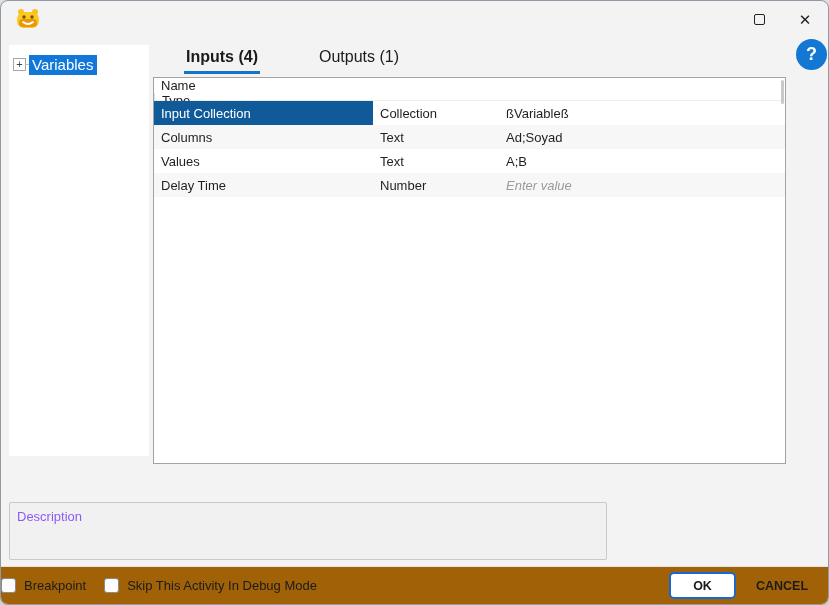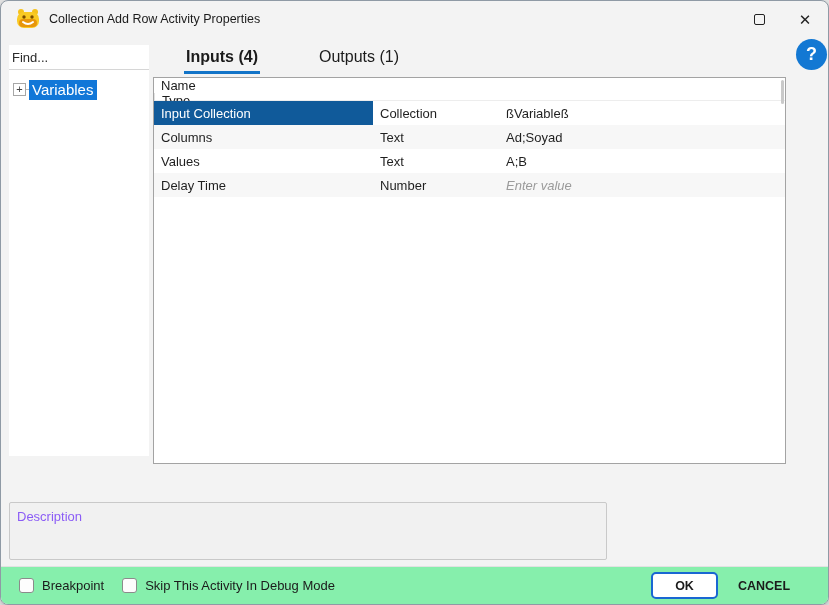--- a/index.html
+++ b/index.html
@@ -50,21 +50,21 @@
   .g-cell.ph{color:#9b9b9b;font-style:italic;}
   .scroll-thumb{position:absolute;right:1px;top:2px;width:3px;height:24px;background:#c9c9c9;border-radius:2px;}
   
   .name-input{position:absolute;left:8px;top:470px;width:598px;height:25px;background:#fff;
     border:1px solid #c6c6c6;border-radius:5px;display:flex;align-items:center;padding-left:7px;
     font-size:13px;color:#1f1f1f;}
   .desc-box{position:absolute;left:8px;top:501px;width:598px;height:58px;background:#f1f1f1;
     border:1px solid #c9c9c9;border-radius:2px;padding:6px 7px;font-size:13px;color:#8b5cf6;}
   
   .footer{position:absolute;left:0;right:0;bottom:0;height:38px;border-top:1px solid #e2e2e2;
-    display:flex;align-items:center;background:#86efac;padding:0 18px;}
+    display:flex;align-items:center;background:#a16207;padding:0 0;}
   .chk{display:flex;align-items:center;gap:8px;margin-right:18px;}
   .chk-box{width:15px;height:15px;border:1px solid #8b8b8b;border-radius:3px;background:#fdfdfd;flex:0 0 auto;}
   .chk-label{font-size:13px;color:#1b1b1b;}
   .footer-spacer{flex:1;}
   .ok-btn{width:67px;height:27px;background:#fff;border:2px solid var(--ok-accent);border-radius:5px;
     font-size:12.5px;font-weight:bold;color:#1b1b1b;display:flex;align-items:center;justify-content:center;}
   .cancel-btn{width:92px;height:27px;font-size:12.5px;font-weight:bold;color:#1b1b1b;
     display:flex;align-items:center;justify-content:center;background:transparent;border:none;}
 </style>
 </head>
@@ -75,35 +75,31 @@
   <div class="titlebar">
     <svg class="app-icon" viewBox="0 0 24 22">
       <circle cx="5" cy="4" r="3" fill="#f6c21c"></circle>
       <circle cx="19" cy="4" r="3" fill="#f6c21c"></circle>
       <rect x="1" y="4" width="22" height="16" rx="7" fill="#f9ca24"></rect>
       <rect x="3" y="11" width="18" height="8" rx="4" fill="#e8960c"></rect>
       <circle cx="8" cy="9" r="1.7" fill="#7a4d00"></circle>
       <circle cx="16" cy="9" r="1.7" fill="#7a4d00"></circle>
       <path d="M7 14 q5 4 10 0" stroke="#fff" stroke-width="2" fill="none" stroke-linecap="round"></path>
     </svg>
-    <div class="title">Collection Add Row Activity Properties</div>
     <div class="win-btns">
       <div class="win-btn">
         <span class="max-glyph"></span>
       </div>
       <div class="win-btn">
         <span class="close-glyph">✕</span>
       </div>
     </div>
   </div>
 
   <div class="sidebar">
-    <div class="find-input">
-      <span>Find...</span>
-    </div>
     <div class="tree">
       <div class="tree-row">
         <span class="expander">+</span>
         <span class="tree-dash"></span>
         <span class="tree-label">Variables</span>
       </div>
     </div>
   </div>
 
   <div class="tabs">

